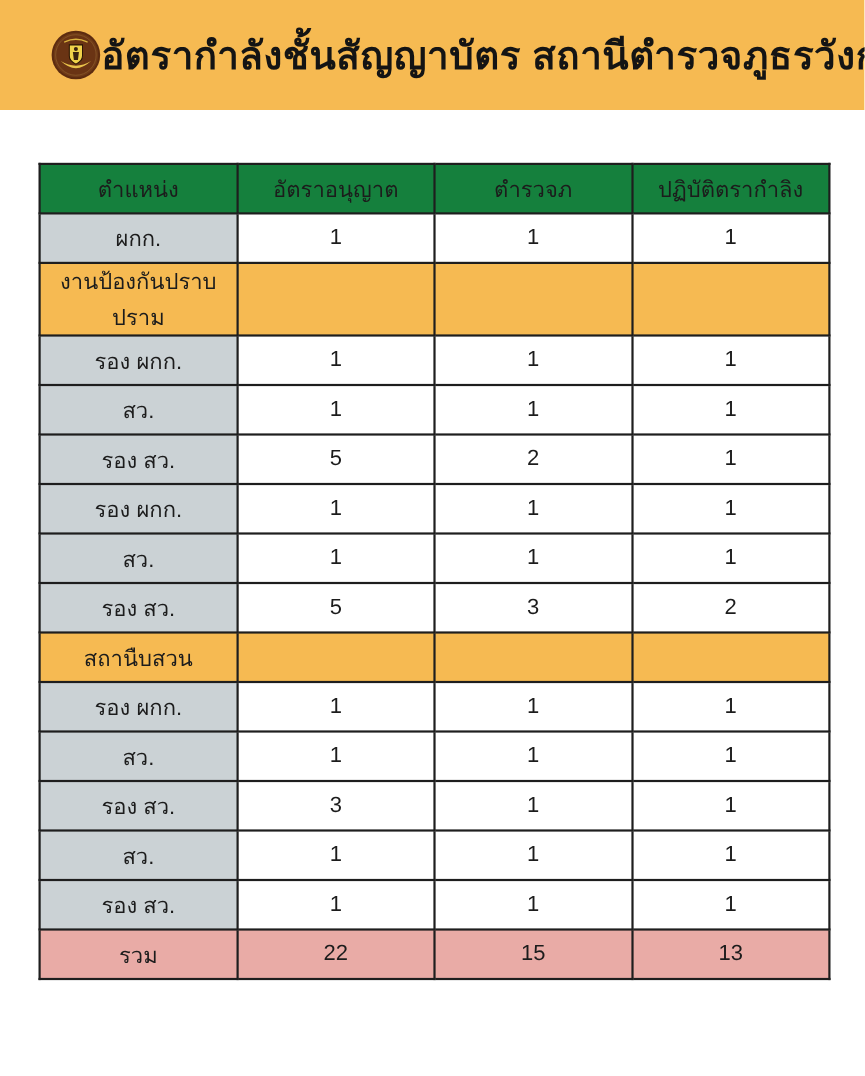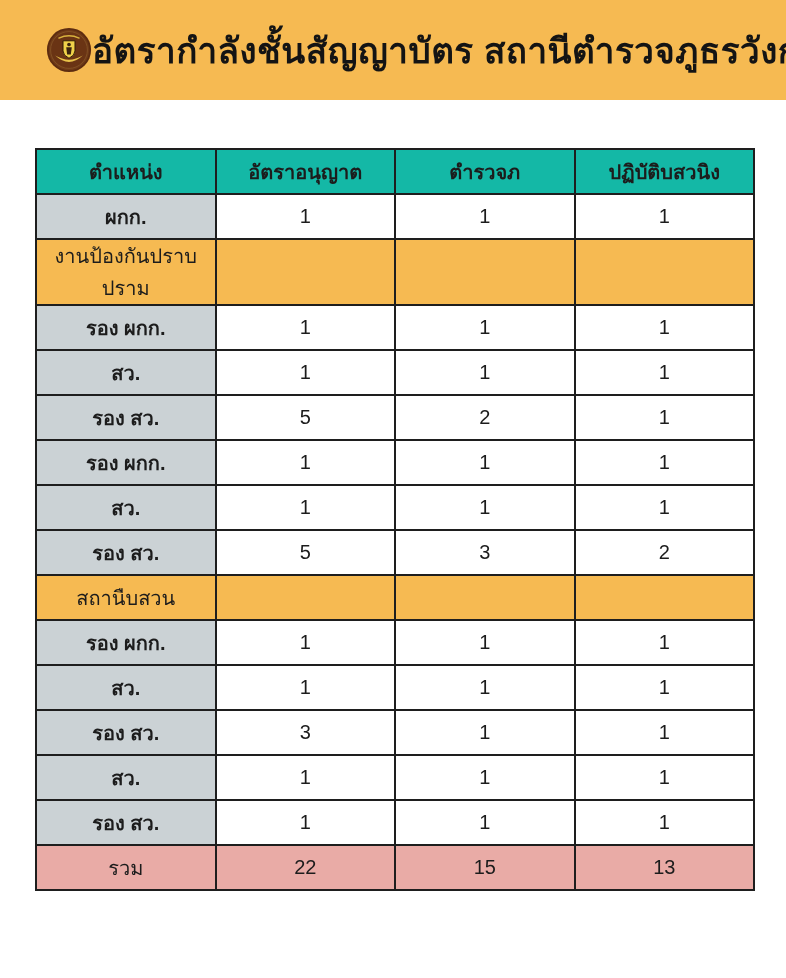--- a/index.html
+++ b/index.html
@@ -48,25 +48,25 @@
   }
   th, td {
     border: 2px solid #1e1e1e;
     height: 45px;
     text-align: center;
     vertical-align: middle;
     font-weight: 400;
     padding: 0 4px;
   }
   thead th {
-    background: #14b8a6;
-    font-weight: 700;
+    background: #15803d;
+    font-weight: 400;
     text-align: center;
   }
-  tr.row-data td.label-cell { background: #cbd2d5; font-weight: bold; }
+  tr.row-data td.label-cell { background: #cbd2d5; }
   tr.row-data td:not(.label-cell) { background: #ffffff; }
   tr.row-section td { background: #f6ba52; margin-left: 26px; }
   tr.row-total td { background: #e9aba6; }
   col { width: 25%; }
 </style>
 </head>
 <body>
 
 <div class="banner">
   <div class="logo-wrap">
@@ -90,21 +90,21 @@
         <col>
         <col>
         <col>
         <col>
       </colgroup>
     <thead>
       <tr>
         <th>ตำแหน่ง</th>
         <th>อัตราอนุญาต</th>
         <th>ตำรวจภ</th>
-        <th>ปฏิบัติบสวนิง</th>
+        <th>ปฏิบัติตรากำลิง</th>
       </tr>
     </thead>
     <tbody>
         <tr class="row-data">
           <td class="label-cell">ผกก.</td>
           <td>1</td>
           <td>1</td>
           <td>1</td>
         </tr>
         <tr class="row-section">

